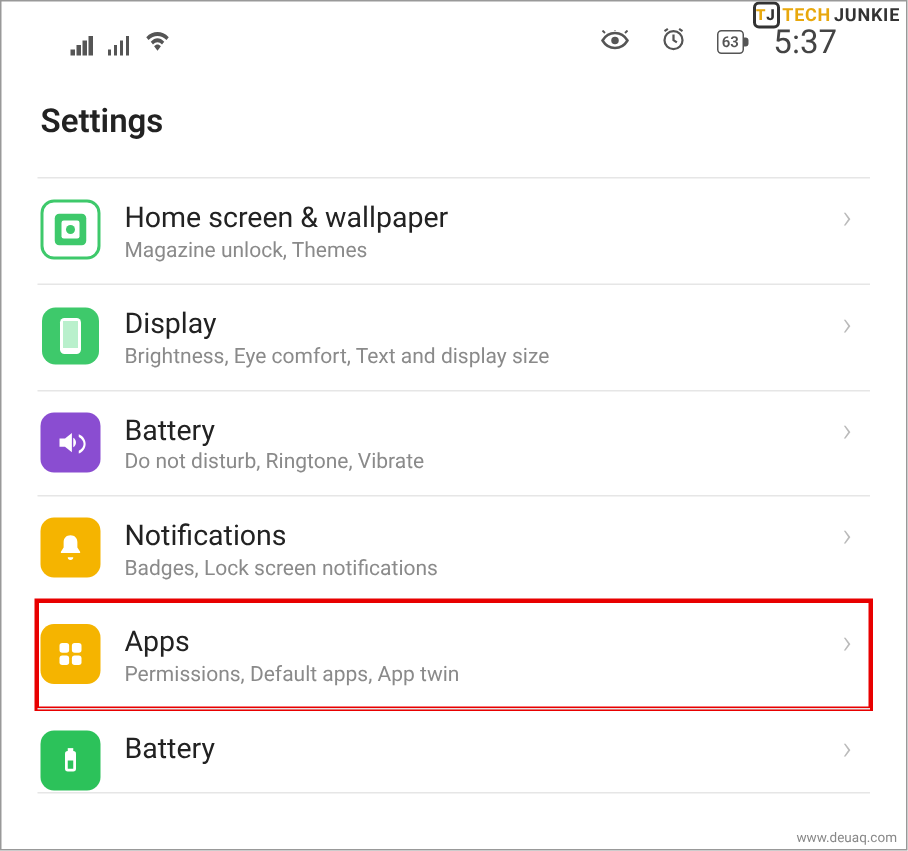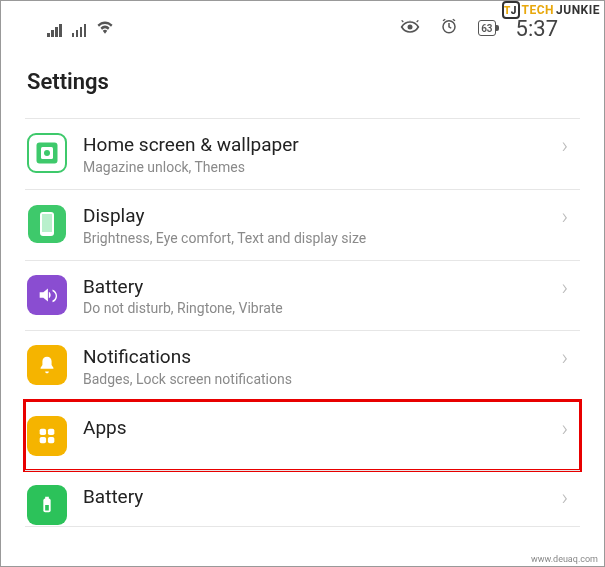--- a/index.html
+++ b/index.html
@@ -244,20 +244,21 @@
       <div class="icon-box ic-yellow">
         <svg viewBox="0 0 24 24">
             <rect x="4" y="4" width="7" height="7" rx="2" fill="#fff"></rect>
             <rect x="13" y="4" width="7" height="7" rx="2" fill="#fff"></rect>
             <rect x="4" y="13" width="7" height="7" rx="2" fill="#fff"></rect>
             <rect x="13" y="13" width="7" height="7" rx="2" fill="#fff"></rect>
           </svg>
       </div>
       <div class="row-text">
         <div class="row-title">Apps</div>
+        <div class="row-sub">Permissions, Default apps, App twin</div>
       </div>
       <div class="chevron">›</div>
     </div>
 
     <div class="row cut">
       <div class="icon-box ic-green2">
         <svg viewBox="0 0 24 24">
             <rect x="8" y="5" width="8" height="15" rx="2" fill="#fff"></rect>
             <rect x="10" y="3" width="4" height="3" fill="#fff"></rect>
             <rect x="10" y="12" width="4" height="6" fill="#2cc25a"></rect>

